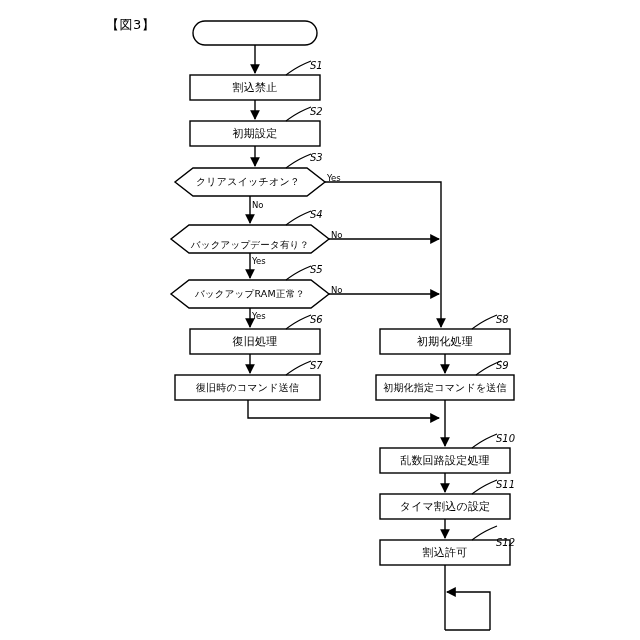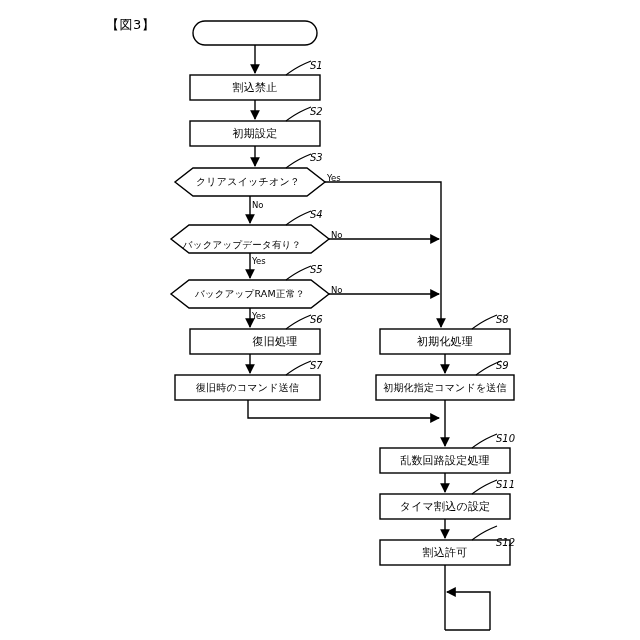--- a/index.html
+++ b/index.html
@@ -118,25 +118,25 @@
     </g>
   </svg>
 
 
   <div class="node-text" style="left:190px;top:75px;width:130px;height:25px;">割込禁止</div>
 
   <div class="node-text" style="left:190px;top:121px;width:130px;height:25px;">初期設定</div>
 
   <div class="node-text small" style="left:178px;top:169px;width:140px;height:26px;">クリアスイッチオン？</div>
 
-  <div class="node-text tiny" style="left:167px;top:226px;width:150px;height:38px;">バックアップデータ有り？</div>
+  <div class="node-text tiny" style="left:175px;top:226px;width:150px;height:38px;">バックアップデータ有り？</div>
 
   <div class="node-text tiny" style="left:175px;top:281px;width:150px;height:26px;">バックアップRAM正常？</div>
 
-  <div class="node-text" style="left:190px;top:329px;width:130px;height:25px;padding-left:20px;">復旧処理</div>
+  <div class="node-text" style="left:190px;top:329px;width:130px;height:25px;">復旧処理</div>
 
   <div class="node-text small" style="left:175px;top:375px;width:145px;height:25px;">復旧時のコマンド送信</div>
 
   <div class="node-text" style="left:380px;top:329px;width:130px;height:24px;">初期化処理</div>
 
   <div class="node-text small" style="left:376px;top:375px;width:138px;height:25px;">初期化指定コマンドを送信</div>
 
   <div class="node-text" style="left:380px;top:448px;width:130px;height:25px;">乱数回路設定処理</div>
 
   <div class="node-text" style="left:380px;top:494px;width:130px;height:25px;border-radius:10px;">タイマ割込の設定</div>

